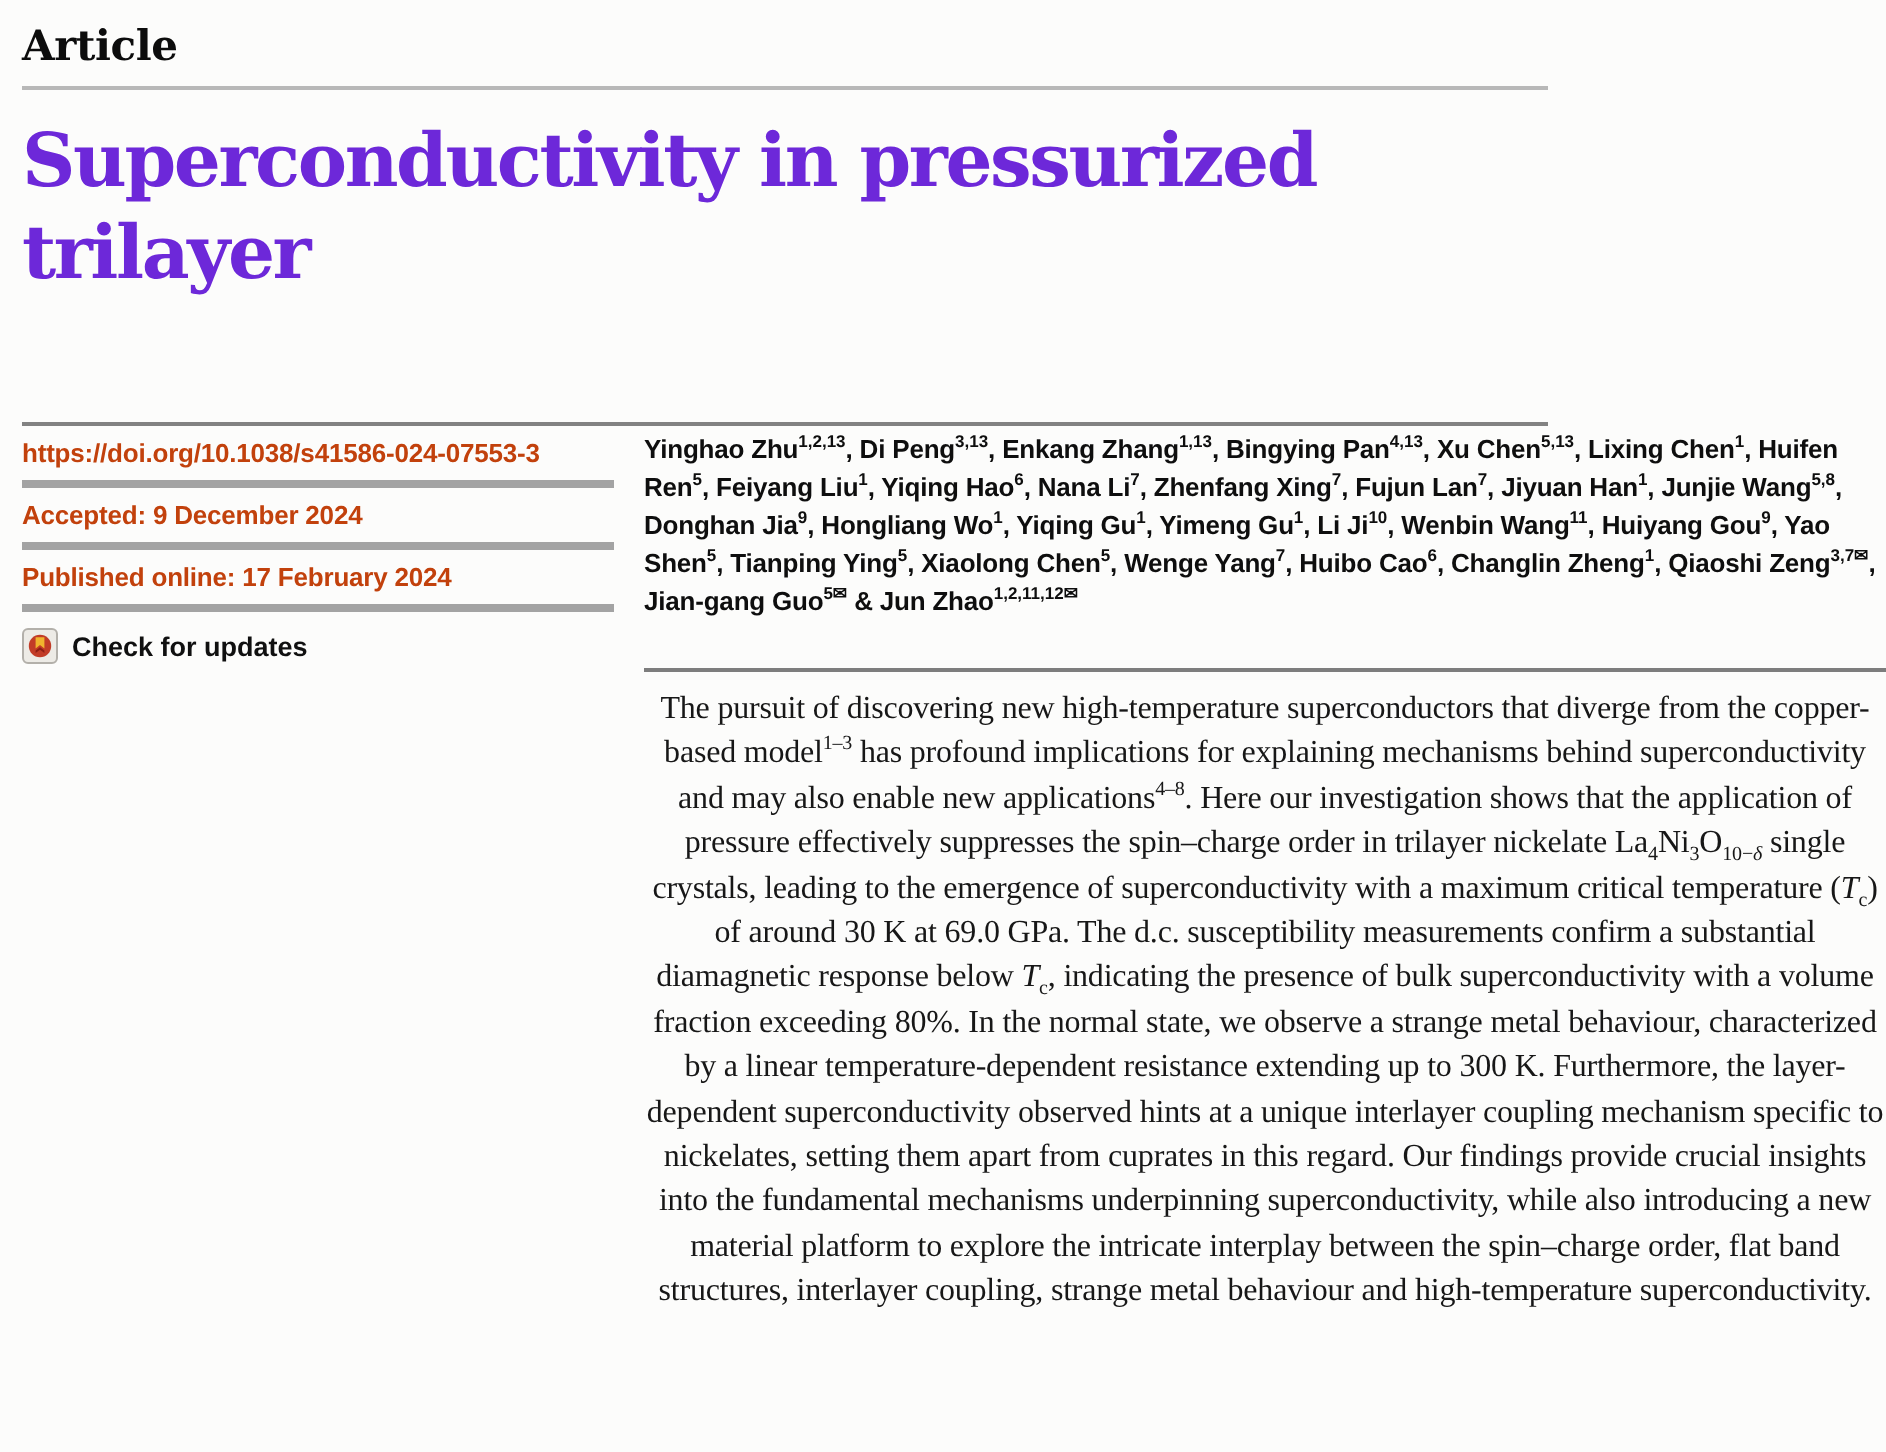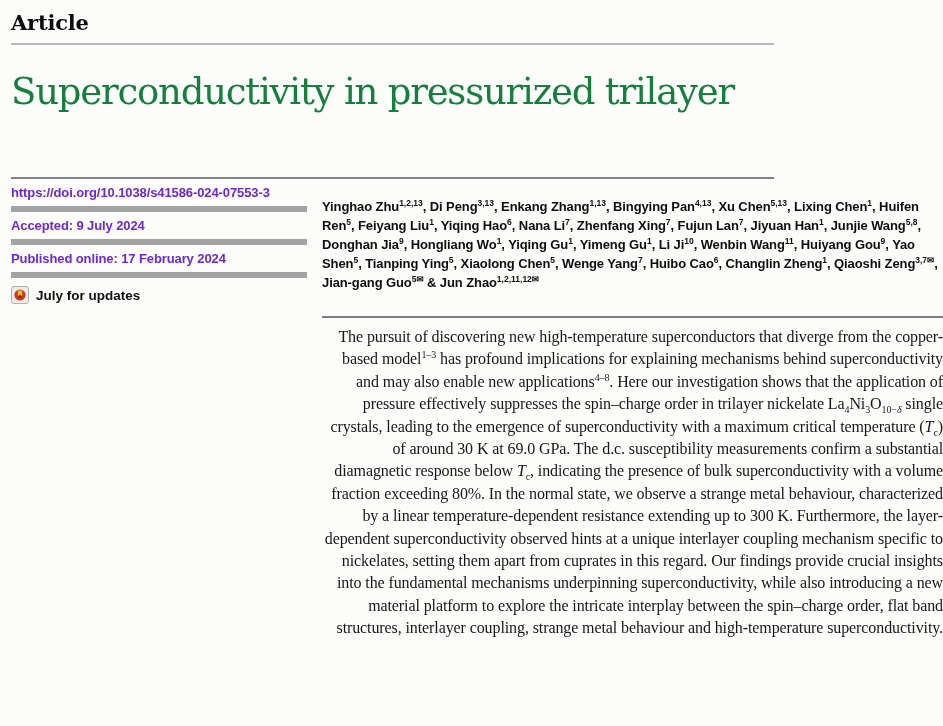--- a/index.html
+++ b/index.html
@@ -29,26 +29,26 @@
     color: #0c0c0c;
   }
   .kicker-rule {
     height: 2px;
     background: #b8b8b8;
     margin-top: 7px;
   }
   
   .title {
     font-family: "DejaVu Serif", serif;
-    font-weight: normal;
+    font-weight: bold;
     font-size: 37px;
     line-height: 46px;
     letter-spacing: -1.2px;
-    margin: 24px 0 0 0;
-    color: #15803d;
+    margin: 12px 0 0 0;
+    color: #6d28d9;
   }
   .title sub {
     font-size: 0.58em;
     line-height: 0;
     position: relative;
     top: 0.18em;
     vertical-align: baseline;
     letter-spacing: -0.5px;
   }
   
@@ -62,44 +62,44 @@
     grid-template-columns: 296px 621px;
     column-gap: 15px;
   }
   
   .meta-row {
     font-size: 13px;
     font-weight: bold;
     line-height: 16px;
     letter-spacing: -0.1px;
     padding: 6px 0 5px 0;
-    border-bottom: 6px solid #a3a3a3;
+    border-bottom: 4px solid #a3a3a3;
     white-space: nowrap;
-    color: #6d28d9;
+    color: #c2410c;
   }
   .check-row {
     display: flex;
     align-items: center;
     gap: 7px;
     padding-top: 8px;
     font-size: 13.5px;
     font-weight: bold;
     color: #101010;
     cursor: pointer;
   }
   .crossmark {
     display: inline-flex;
     width: 18px;
     height: 18px;
     flex: 0 0 auto;
   }
   
   .authors {
     margin: 0;
-    padding-top: 18px;
+    padding-top: 2px;
     font-size: 13px;
     line-height: 19px;
     font-weight: bold;
     letter-spacing: -0.1px;
     color: #0e0e0e;
   }
   .authors sup {
     font-size: 8.5px;
     line-height: 0;
     letter-spacing: 0;
@@ -109,21 +109,21 @@
     background: #7d7d7d;
     margin-top: 24px;
   }
   .abstract {
     margin: 0;
     padding-top: 8px;
     font-family: "Liberation Serif", serif;
     font-size: 16px;
     line-height: 22.4px;
     letter-spacing: -0.1px;
-    text-align: right;
+    text-align: center;
     color: #171717;
   }
   .abstract sup { font-size: 10px; line-height: 0; }
   .abstract sub { font-size: 10px; line-height: 0; }
 </style>
 </head>
 <body>
 
 <div class="page">
 
@@ -131,32 +131,32 @@
   <div class="kicker-rule"></div>
 
   <h1 class="title"><span>Superconductivity in pressurized trilayer</span><br></h1>
 
   <div class="top-rule"></div>
 
   <div class="columns">
 
     <aside>
       <div class="meta-row">https://doi.org/10.1038/s41586-024-07553-3</div>
-      <div class="meta-row">Accepted: 9 July 2024</div>
+      <div class="meta-row">Accepted: 9 December 2024</div>
       <div class="meta-row">Published online: 17 February 2024</div>
       <div class="check-row">
         <span class="crossmark">
           <svg width="18" height="18" viewBox="0 0 18 18">
             <rect x="0.5" y="0.5" width="17" height="17" rx="2.5" fill="#edebe6" stroke="#b3b0aa"></rect>
             <circle cx="9" cy="9" r="5.6" fill="#c23c27"></circle>
             <path d="M6.8 4.6 h4.4 v5.6 l-2.2 -1.7 -2.2 1.7 z" fill="#f0b42e"></path>
             <path d="M9 9.6 l2.2 1.7 v1.2 l-2.2 -1.6 -2.2 1.6 v-1.2 z" fill="#8e1f14"></path>
           </svg>
         </span>
-        <span>July for updates</span>
+        <span>Check for updates</span>
       </div>
     </aside>
 
     <main>
       <p class="authors">Yinghao Zhu<sup>1,2,13</sup>, Di Peng<sup>3,13</sup>, Enkang Zhang<sup>1,13</sup>, Bingying Pan<sup>4,13</sup>, Xu Chen<sup>5,13</sup>, Lixing Chen<sup>1</sup>, Huifen Ren<sup>5</sup>, Feiyang Liu<sup>1</sup>, Yiqing Hao<sup>6</sup>, Nana Li<sup>7</sup>, Zhenfang Xing<sup>7</sup>, Fujun Lan<sup>7</sup>, Jiyuan Han<sup>1</sup>, Junjie Wang<sup>5,8</sup>, Donghan Jia<sup>9</sup>, Hongliang Wo<sup>1</sup>, Yiqing Gu<sup>1</sup>, Yimeng Gu<sup>1</sup>, Li Ji<sup>10</sup>, Wenbin Wang<sup>11</sup>, Huiyang Gou<sup>9</sup>, Yao Shen<sup>5</sup>, Tianping Ying<sup>5</sup>, Xiaolong Chen<sup>5</sup>, Wenge Yang<sup>7</sup>, Huibo Cao<sup>6</sup>, Changlin Zheng<sup>1</sup>, Qiaoshi Zeng<sup>3,7✉</sup>, Jian-gang Guo<sup>5✉</sup> &amp; Jun Zhao<sup>1,2,11,12✉</sup></p>
       <div class="abstract-rule"></div>
       <p class="abstract">The pursuit of discovering new high-temperature superconductors that diverge from the copper-based model<sup>1–3</sup> has profound implications for explaining mechanisms behind superconductivity and may also enable new applications<sup>4–8</sup>. Here our investigation shows that the application of pressure effectively suppresses the spin–charge order in trilayer nickelate La<sub>4</sub>Ni<sub>3</sub>O<sub>10−<i>δ</i></sub> single crystals, leading to the emergence of superconductivity with a maximum critical temperature (<i>T</i><sub>c</sub>) of around 30 K at 69.0 GPa. The d.c. susceptibility measurements confirm a substantial diamagnetic response below <i>T</i><sub>c</sub>, indicating the presence of bulk superconductivity with a volume fraction exceeding 80%. In the normal state, we observe a strange metal behaviour, characterized by a linear temperature-dependent resistance extending up to 300 K. Furthermore, the layer-dependent superconductivity observed hints at a unique interlayer coupling mechanism specific to nickelates, setting them apart from cuprates in this regard. Our findings provide crucial insights into the fundamental mechanisms underpinning superconductivity, while also introducing a new material platform to explore the intricate interplay between the spin–charge order, flat band structures, interlayer coupling, strange metal behaviour and high-temperature superconductivity.</p>
     </main>
 
   </div>

